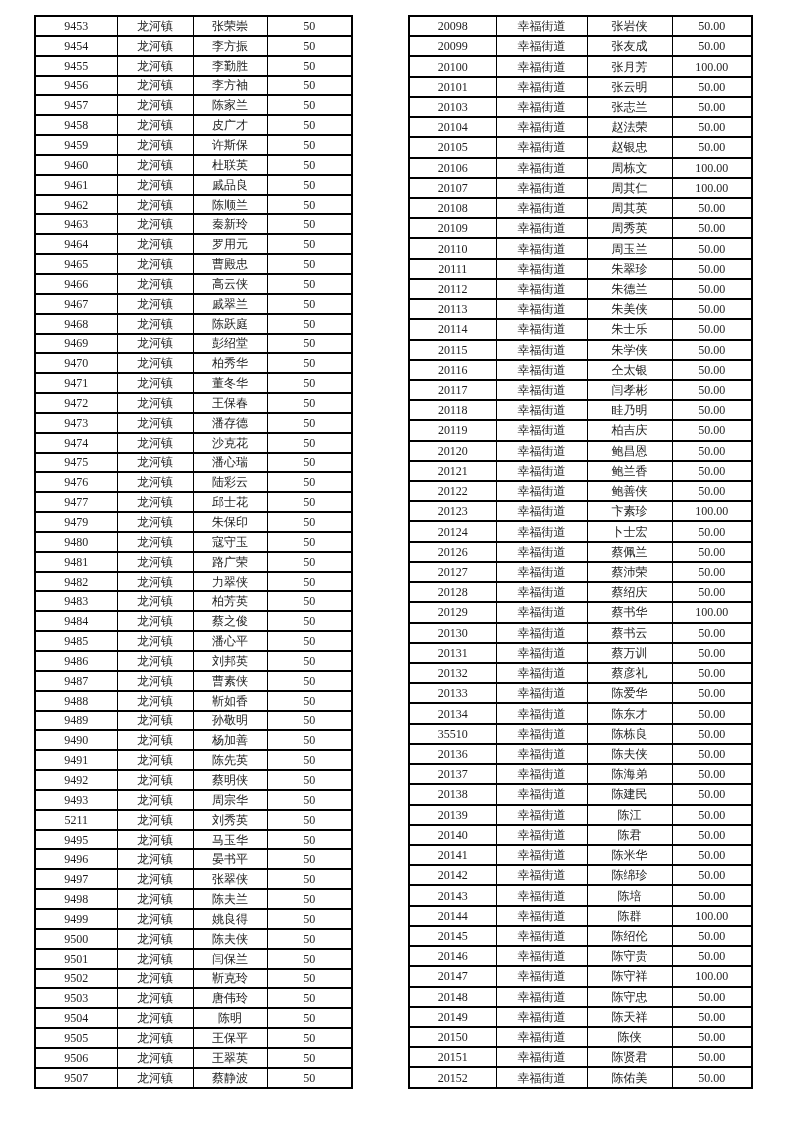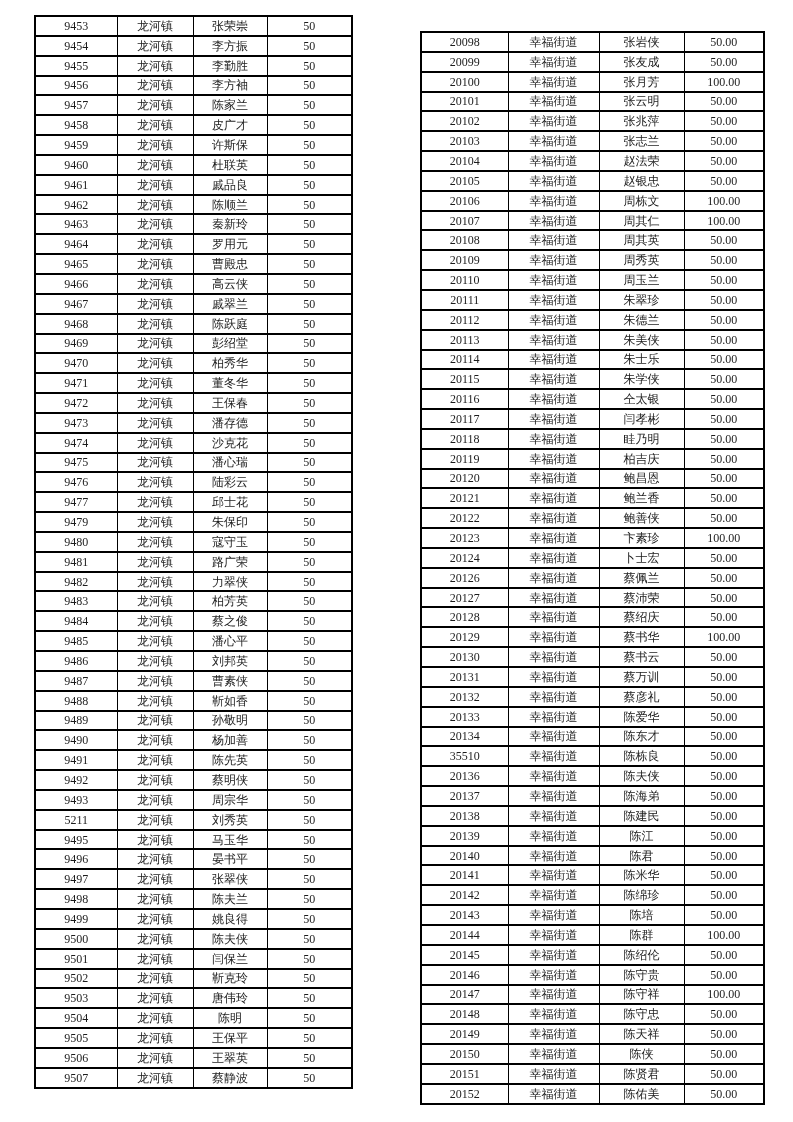--- a/index.html
+++ b/index.html
@@ -20,21 +20,21 @@
   table.ledger {
     position: absolute;
     top: 15px;
     border-collapse: collapse;
     table-layout: fixed;
     height: 1074px;
     border: 2px solid #000000;
     background: #ffffff;
   }
   table.ledger.left-pos  { left: 34px;  width: 317px; }
-  table.ledger.right-pos { left: 420px; width: 343px; margin-top: 16px; }
+  table.ledger.right-pos { left: 408px; width: 343px; }
   table.ledger td {
     border-left: 1px solid #000000;
     border-right: 1px solid #000000;
     border-top: 2px solid #000000;
     border-bottom: 2px solid #000000;
     padding: 0 2px;
     text-align: center;
     vertical-align: middle;
     font-size: 12px;
     color: #1c1c1c;
@@ -409,26 +409,20 @@
           <td>张月芳</td>
           <td>100.00</td>
         </tr>
         <tr>
           <td>20101</td>
           <td>幸福街道</td>
           <td>张云明</td>
           <td>50.00</td>
         </tr>
         <tr>
-          <td>20102</td>
-          <td>幸福街道</td>
-          <td>张兆萍</td>
-          <td>50.00</td>
-        </tr>
-        <tr>
           <td>20103</td>
           <td>幸福街道</td>
           <td>张志兰</td>
           <td>50.00</td>
         </tr>
         <tr>
           <td>20104</td>
           <td>幸福街道</td>
           <td>赵法荣</td>
           <td>50.00</td>

